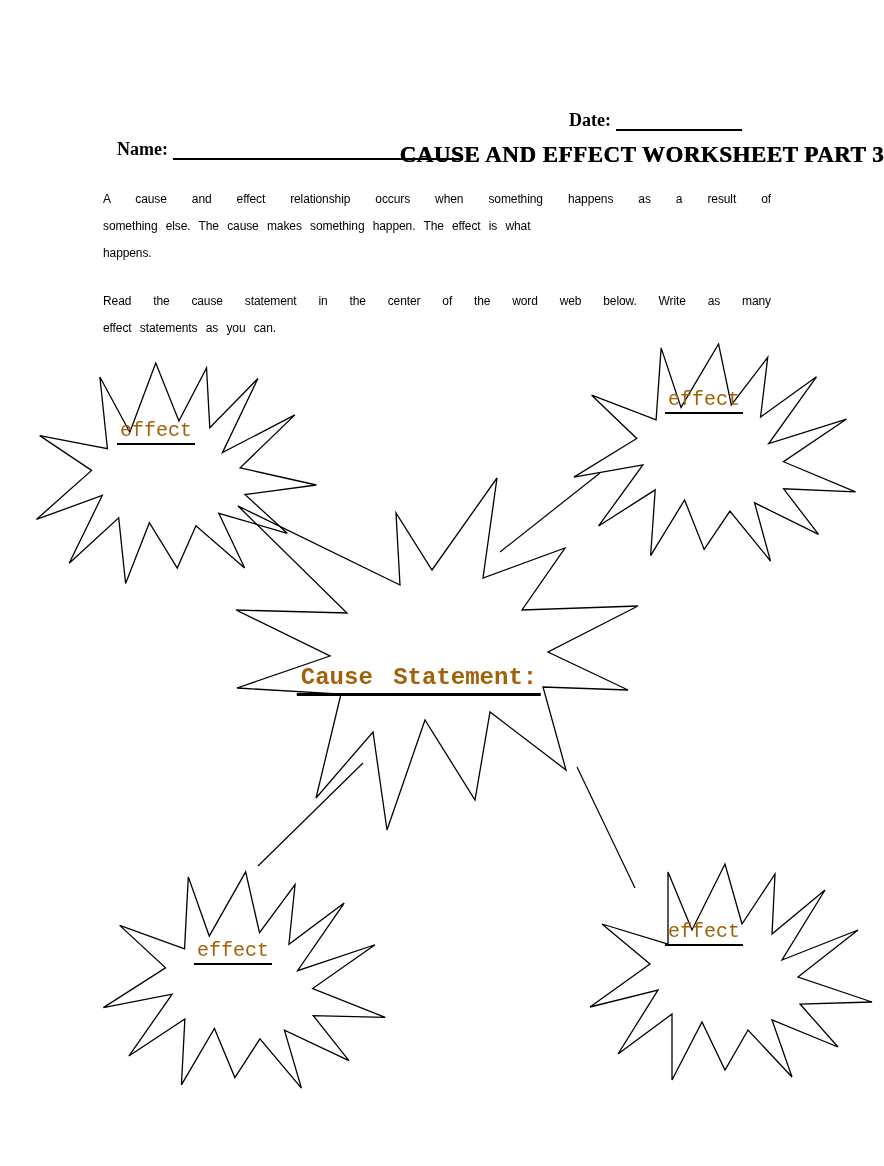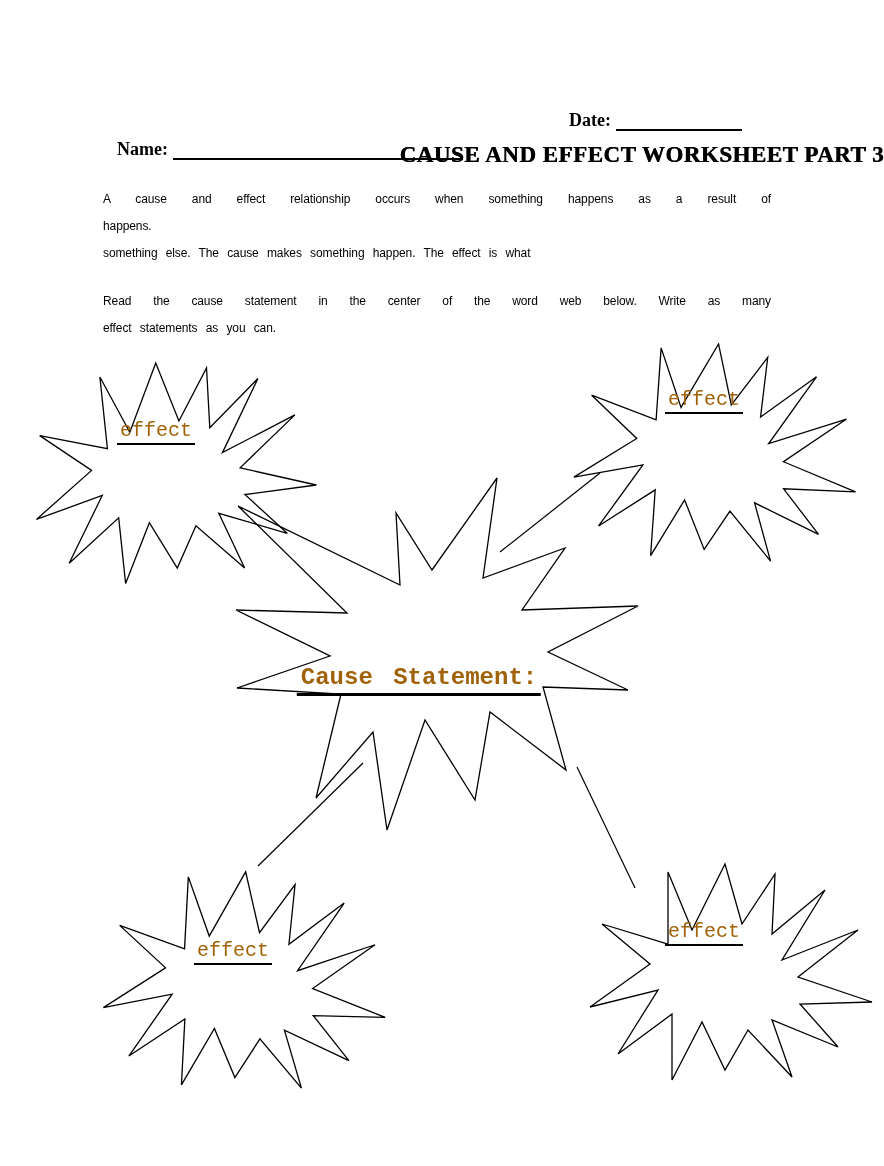--- a/index.html
+++ b/index.html
@@ -107,22 +107,22 @@
     </span>
     <span class="date-group">
       <span class="hdr-label">Date:</span><span class="blank-line date-blank"></span>
     </span>
   </div>
 
   <div class="title">CAUSE AND EFFECT WORKSHEET PART 3</div>
 
   <div class="para para-intro">
     <div class="line-just">A cause and effect relationship occurs when something happens as a result of</div>
+    <div>something else. The cause makes something happen. The effect is what</div>
     <div>happens.</div>
-    <div>something else. The cause makes something happen. The effect is what</div>
   </div>
 
   <div class="para para-instr">
     <div class="line-just">Read the cause statement in the center of the word web below. Write as many</div>
     <div>effect statements as you can.</div>
   </div>
 
   <svg class="web-svg" viewBox="0 0 884 1166">
     <defs>
       <path id="corner-star" d="M -62,-100 L -38,-42 L -5,-108 L 12,-48 L 45,-98 L 42,-38 L 95,-82 L 52,-12 L 128,-42 L 68,5 L 142,30 L 70,32 L 108,75 L 42,48 L 62,105 L 18,58 L -5,98 L -28,50 L -58,108 L -58,42 L -112,82 L -72,18 L -140,35 L -80,-8 L -128,-48 L -62,-28 Z"></path>

